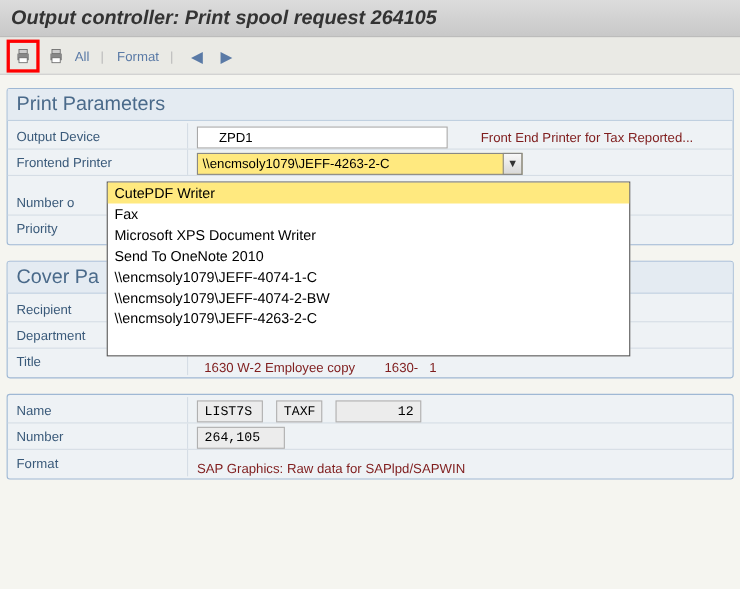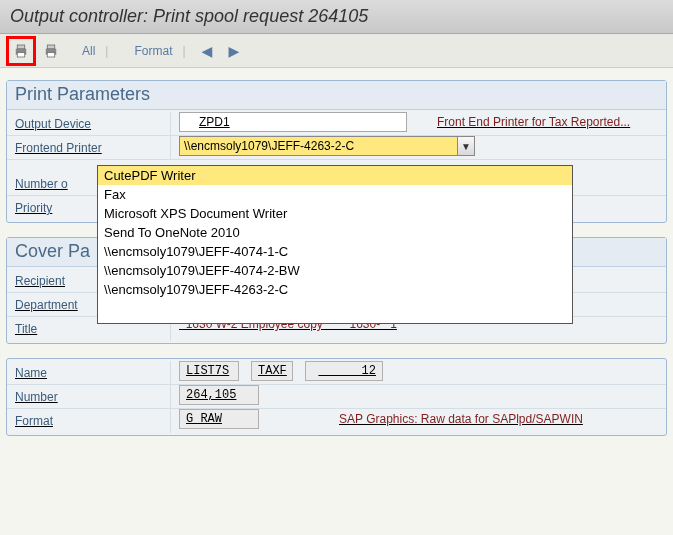--- a/index.html
+++ b/index.html
@@ -9,21 +9,21 @@
     font-size: 12px;
     background: #f5f5f0;
     width: 673px;
     height: 535px;
     overflow: hidden;
   }
   .title-bar {
     background: linear-gradient(#dcdcdc, #c8c8c8);
     padding: 6px 10px;
     font-style: italic;
-    font-weight: normal;
+    font-weight: bold;
     font-size: 18px;
     color: #333;
     border-bottom: 1px solid #aaa;
   }
   .toolbar {
     background: #eaeae5;
     padding: 4px 6px;
     border-bottom: 1px solid #ccc;
     display: flex;
     align-items: center;
@@ -34,45 +34,44 @@
     border: 3px solid red;
     padding: 1px;
     display: inline-flex;
   }
   .printer-icon {
     width: 22px; height: 22px;
     display: inline-flex;
     align-items: center; justify-content: center;
   }
   .printer-svg { width: 18px; height: 18px; }
-  .toolbar-text { color: #5a7aa6; font-size: 12px; margin-left: 16px; }
+  .toolbar-text { color: #5a7aa6; font-size: 12px; margin-left: 2px; }
   .toolbar-sep { color: #bbb; margin: 0 6px; }
   .nav-arrow { color: #5a7aa6; font-size: 14px; padding: 0 6px; cursor: pointer; }
   .content { padding: 12px 6px 6px 6px; }
   .group {
     border: 1px solid #9fb8d4;
     border-radius: 3px;
     margin-bottom: 14px;
     background: #eef2f5;
     position: relative;
   }
   .group-title {
     color: #4a6a8a;
     font-size: 18px;
     padding: 3px 8px 4px 8px;
     border-bottom: 1px solid #c0d0e0;
     background: #e4ebf2;
   }
   .group-body { padding: 2px 0; }
   .row {
     display: flex;
-    align-items: flex-start;
+    align-items: flex-end;
     border-bottom: 1px solid #d5dde5;
     height: 24px;
-    text-decoration: underline;
   }
   .row:last-child { border-bottom: none; }
   .row-label {
     width: 164px;
     padding-left: 8px;
     color: #3a5a7a;
     border-right: 1px solid #d5dde5;
     height: 100%;
     display: flex;
     align-items: center;
@@ -241,21 +240,20 @@
       </div>
       <div class="row">
         <div class="row-label">Number</div>
         <div class="row-value">
           <span class="ro-box mono" style="width:80px">264,105</span>
         </div>
       </div>
       <div class="row">
         <div class="row-label">Format</div>
         <div class="row-value" style="gap:80px">
-          <span class="ro-box mono" style="width:80px">G_RAW</span>
           <span class="descr">SAP Graphics: Raw data for SAPlpd/SAPWIN</span>
         </div>
       </div>
     </div>
   </div>
 
 </div>
 
 <div class="dropdown-list">
   <div class="dropdown-item selected">CutePDF Writer</div>

